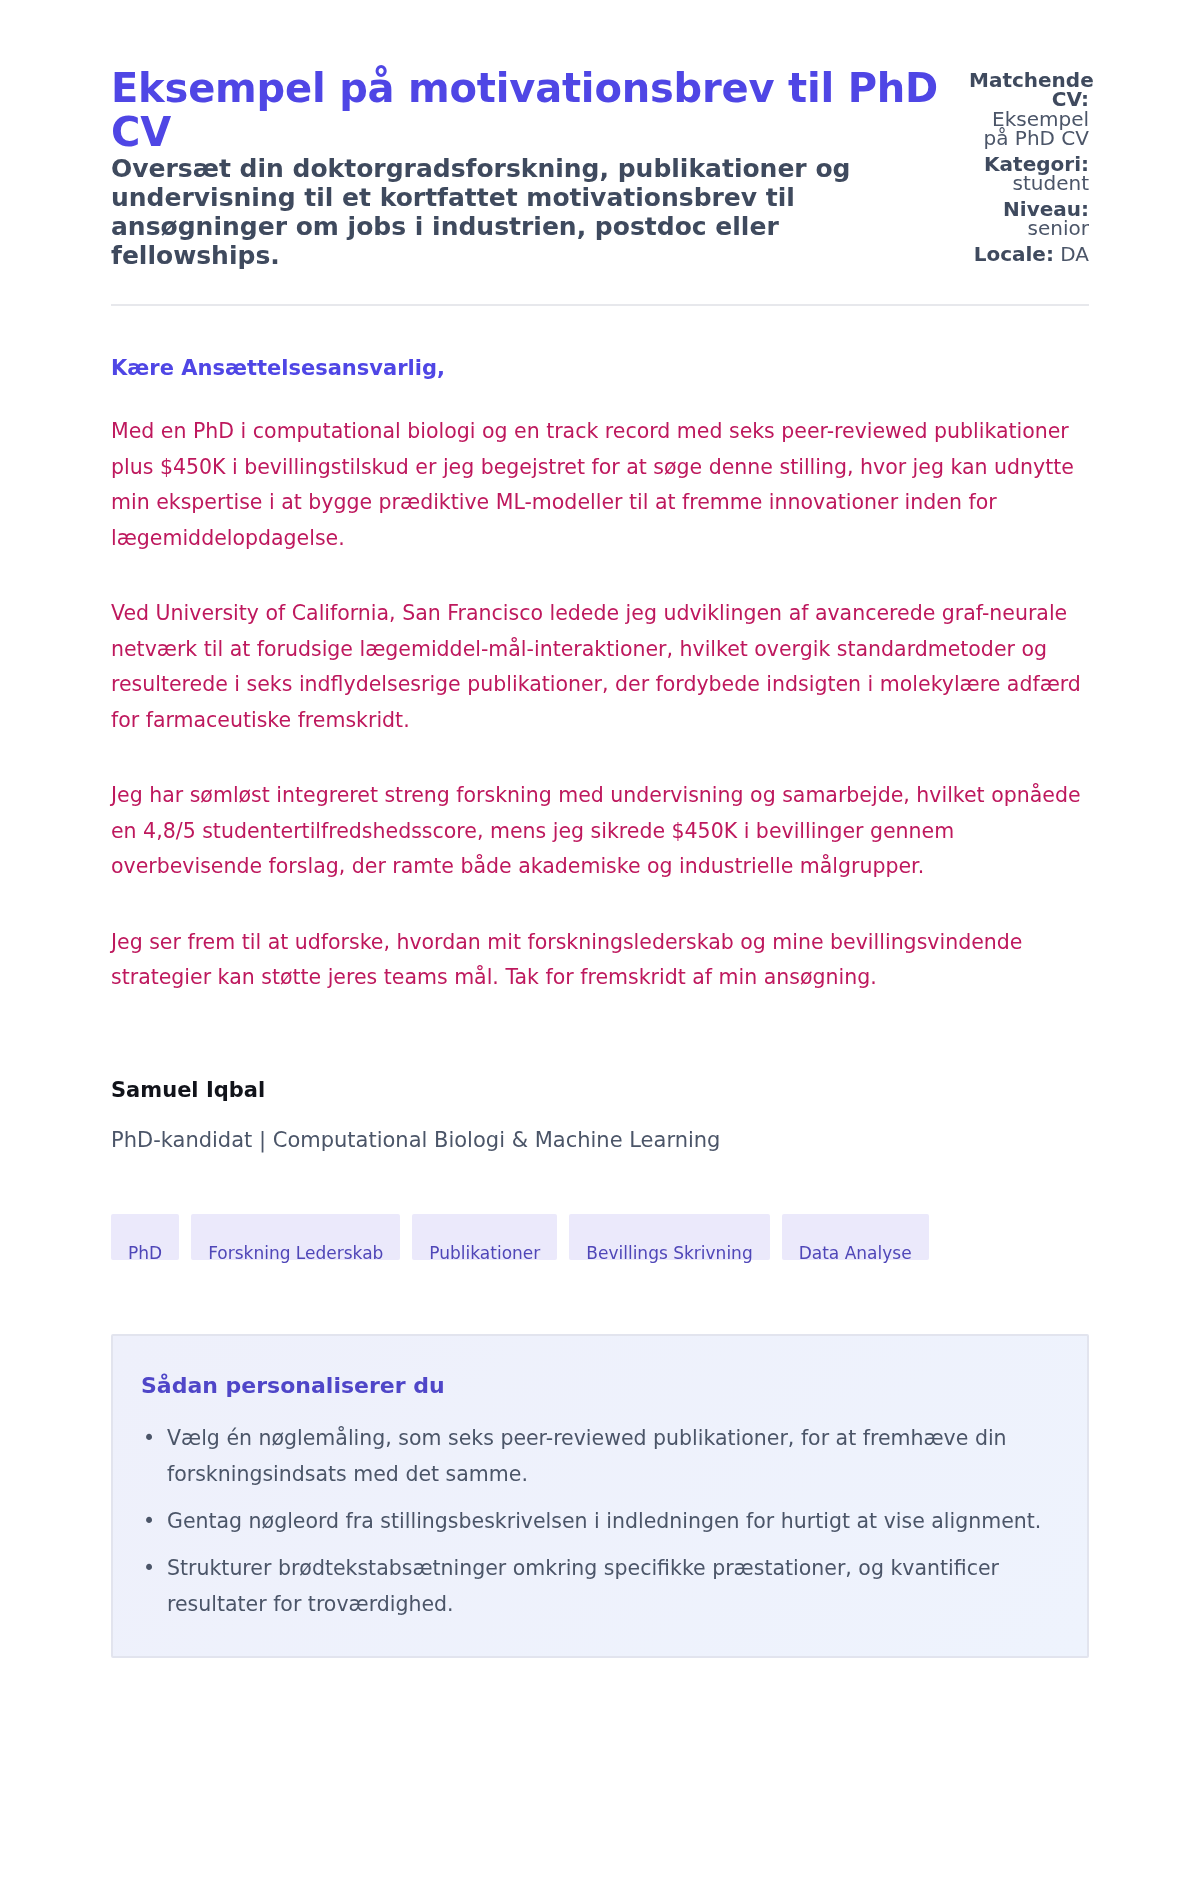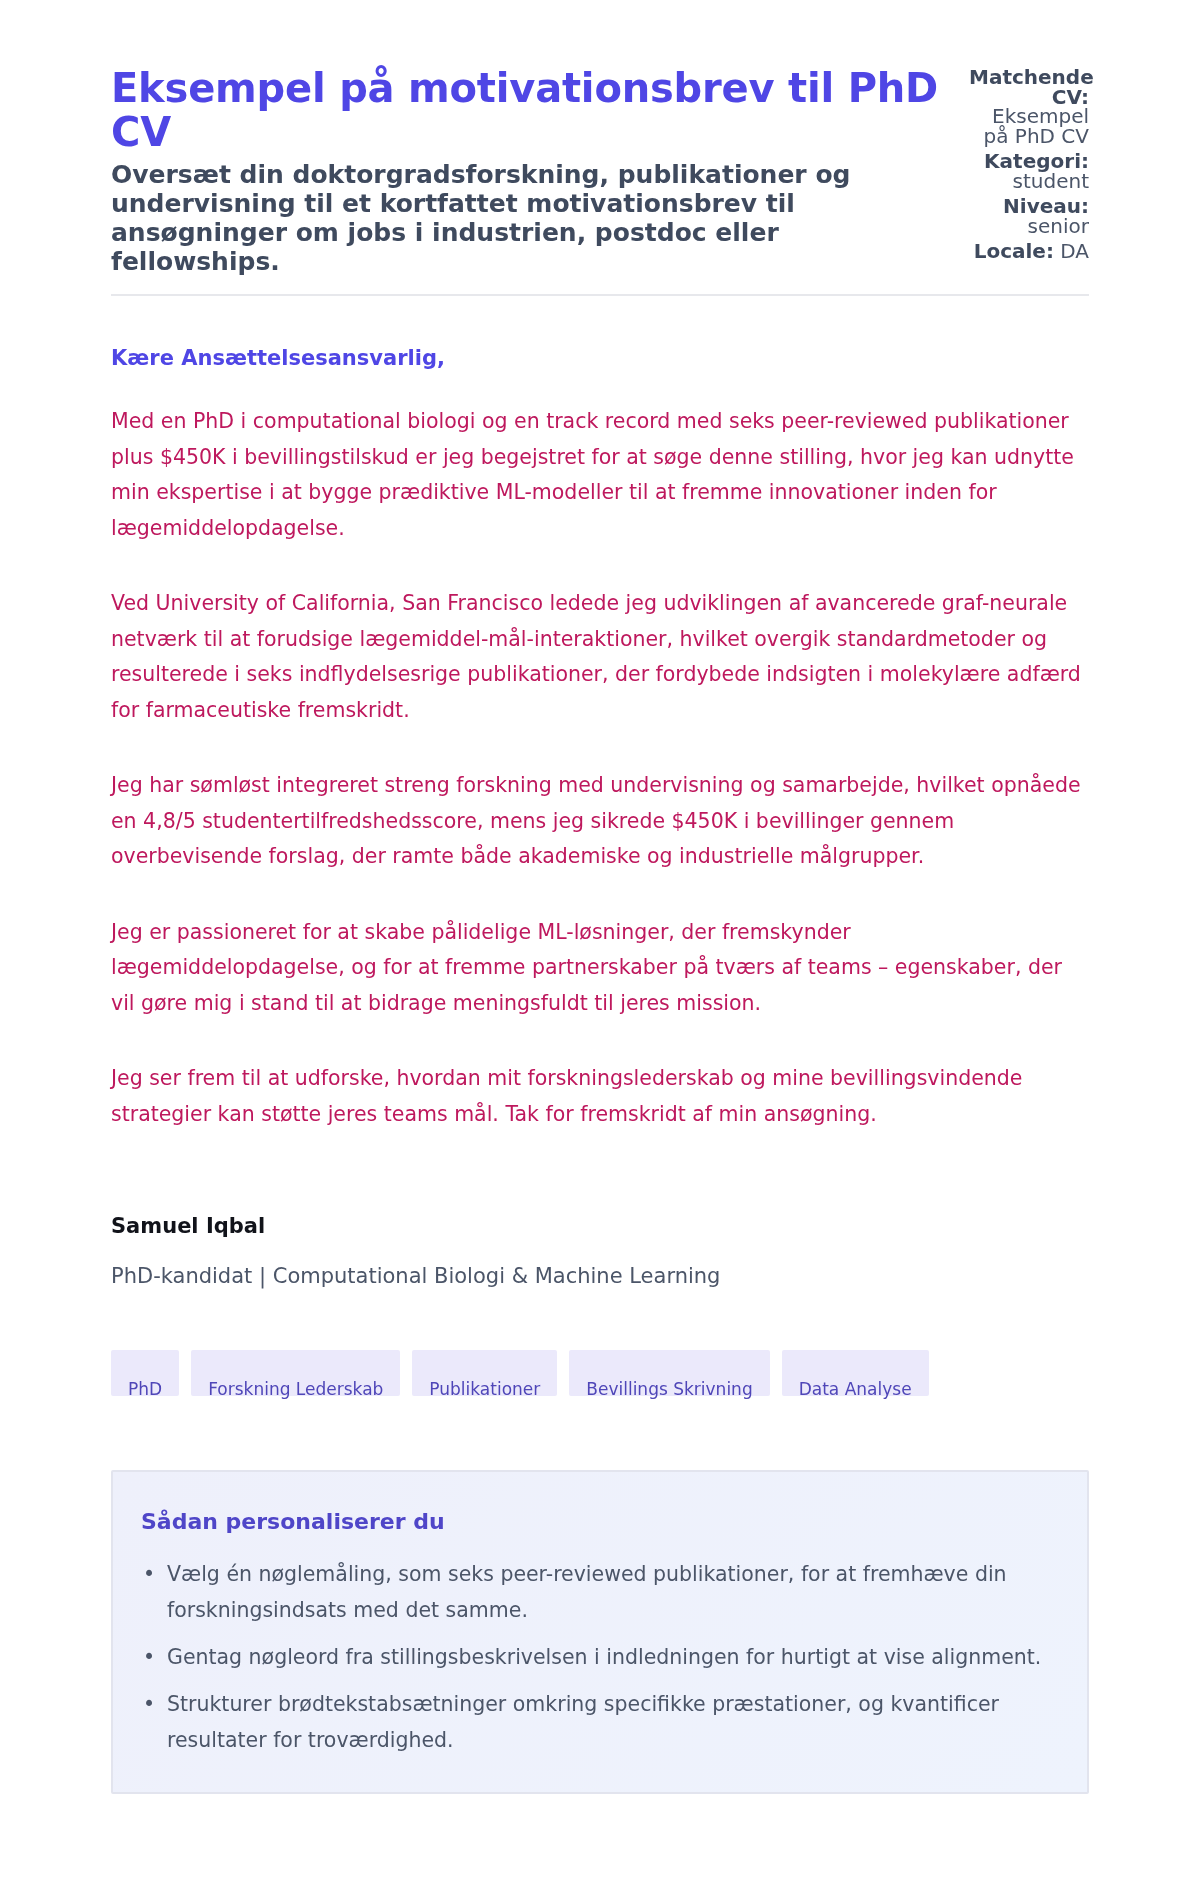--- a/index.html
+++ b/index.html
@@ -13,34 +13,33 @@
   .page {
     width: 978px;
     margin: 0 auto;
     padding-top: 66px;
     padding-left: 0;
     position: relative;
   }
   .header {
     display: flex;
     justify-content: space-between;
-    align-items: flex-start;
-    padding-bottom: 18px;
+    align-items: flex-end;
+    padding-bottom: 34px;
     border-bottom: 2px solid #e7e8ec;
   }
   .header-left { width: 830px; }
   .title {
     font-size: 40px;
     line-height: 44px;
     font-weight: bold;
     color: #4f46e5;
     letter-spacing: -0.2px;
   }
   .subtitle {
-    margin-top: 6px;
     font-size: 25px;
     line-height: 29px;
     font-weight: bold;
     color: #3f4a5e;
   }
   .meta {
     width: 120px;
     text-align: right;
     font-size: 20px;
     line-height: 19.5px;
@@ -151,21 +150,20 @@
         <span class="v">DA</span>
       </div>
     </aside>
   </header>
 
   <section class="letter">
     <p class="greeting">Kære Ansættelsesansvarlig,</p>
     <p class="para">Med en PhD i computational biologi og en track record med seks peer-reviewed publikationer plus $450K i bevillingstilskud er jeg begejstret for at søge denne stilling, hvor jeg kan udnytte min ekspertise i at bygge prædiktive ML-modeller til at fremme innovationer inden for lægemiddelopdagelse.</p>
     <p class="para">Ved University of California, San Francisco ledede jeg udviklingen af avancerede graf-neurale netværk til at forudsige lægemiddel-mål-interaktioner, hvilket overgik standardmetoder og resulterede i seks indflydelsesrige publikationer, der fordybede indsigten i molekylære adfærd for farmaceutiske fremskridt.</p>
     <p class="para">Jeg har sømløst integreret streng forskning med undervisning og samarbejde, hvilket opnåede en 4,8/5 studentertilfredshedsscore, mens jeg sikrede $450K i bevillinger gennem overbevisende forslag, der ramte både akademiske og industrielle målgrupper.</p>
-    <p class="para">Jeg er passioneret for at skabe pålidelige ML-løsninger, der fremskynder lægemiddelopdagelse, og for at fremme partnerskaber på tværs af teams – egenskaber, der vil gøre mig i stand til at bidrage meningsfuldt til jeres mission.</p>
     <p class="para">Jeg ser frem til at udforske, hvordan mit forskningslederskab og mine bevillingsvindende strategier kan støtte jeres teams mål. Tak for fremskridt af min ansøgning.</p>
 
     <div class="sig">
       <div class="sig-name">Samuel Iqbal</div>
       <div class="sig-title">PhD-kandidat | Computational Biologi &amp; Machine Learning</div>
     </div>
   </section>
 
   <div class="tags">
     <span class="tag">PhD</span>

